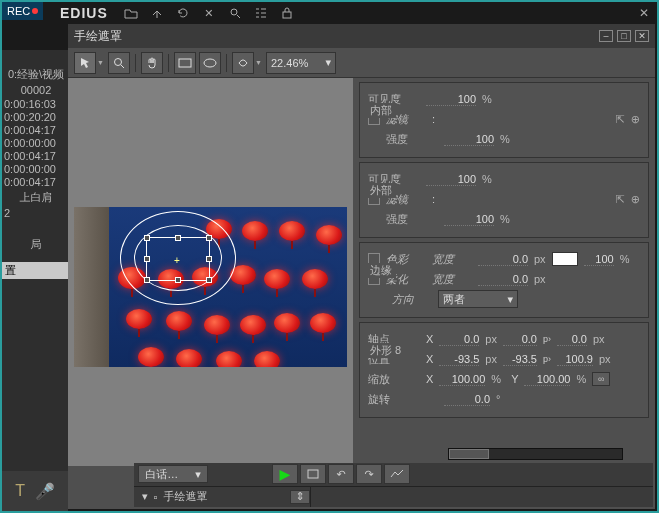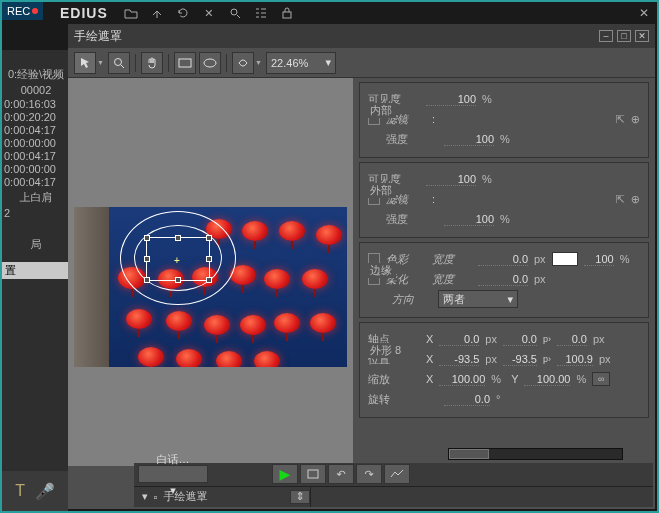--- a/index.html
+++ b/index.html
@@ -55,21 +55,21 @@
   .row .lbl2 { width:40px; color:#bbb;font-style:italic; }
   .val { color:#ddd; border-bottom:1px dotted #777; min-width:50px; text-align:right; }
   .unit { color:#bbb; }
   .chk { width:12px; height:12px; border:1px solid #888; display:inline-block; }
   .mini-icons { margin-left:auto; display:flex; gap:6px; color:#aaa; }
   .swatch { width:26px; height:14px; background:#fff; border:1px solid #333; }
   .dd { background:#5c5c5c; border:1px solid #333; height:18px; padding:2px 4px; display:flex; align-items:center; justify-content:space-between; min-width:80px; color:#ddd; }
   .kf { width:18px; height:14px; border:1px solid #333; background:#5c5c5c; font-size:9px; display:flex; align-items:center; justify-content:center; color:#bbb; }
   .bottom-bar { position:absolute; left:66px; right:2px; bottom:2px; height:44px; background:#3a3a3a; display:flex; flex-direction:column; }
   .play-row { height:24px; display:flex; align-items:center; gap:2px; padding-left:4px; }
-  .small-dd { background:#5c5c5c; border:1px solid #333; height:18px; padding:0 4px; color:#ddd; display:flex; align-items:center; gap:17px; min-width:70px; justify-content:center;flex-direction:column; }
+  .small-dd { background:#5c5c5c; border:1px solid #333; height:18px; padding:0 4px; color:#ddd; display:flex; align-items:center; gap:17px; min-width:70px; justify-content:center; }
   .pbtn { width:26px; height:20px; background:#5c5c5c; border:1px solid #333; display:flex; align-items:center; justify-content:center; color:#ccc; }
   .play-tri { color:#16d916; font-size:14px; }
   .tl-row { height:22px; display:flex; align-items:center; border-top:1px solid #222; }
   .tl-label { width:176px; padding-left:8px; color:#ccc; display:flex; align-items:center; gap:6px; }
   .tl-label .expand { border:1px solid #333; background:#5c5c5c; width:20px; height:14px; display:flex; align-items:center; justify-content:center; }
   .tl-track { flex:1; position:relative; background:#3a3a3a; height:100%; border-left:1px solid #222; }
   .timeline-ruler { position:absolute; right:2px; top:440px; height:24px; left:380px; background:#3a3a3a; display:flex; align-items:center; }
   .ruler-scroll { position:absolute; top:-16px; left:0; right:30px; height:12px; background:#2a2a2a; border:1px solid #111; }
   .ruler-thumb { position:absolute; left:0; top:0; width:40px; height:10px; background:#555; border:1px solid #777; }
   .ruler-tc { color:#bbb; font-size:10px; padding-left:6px; }

